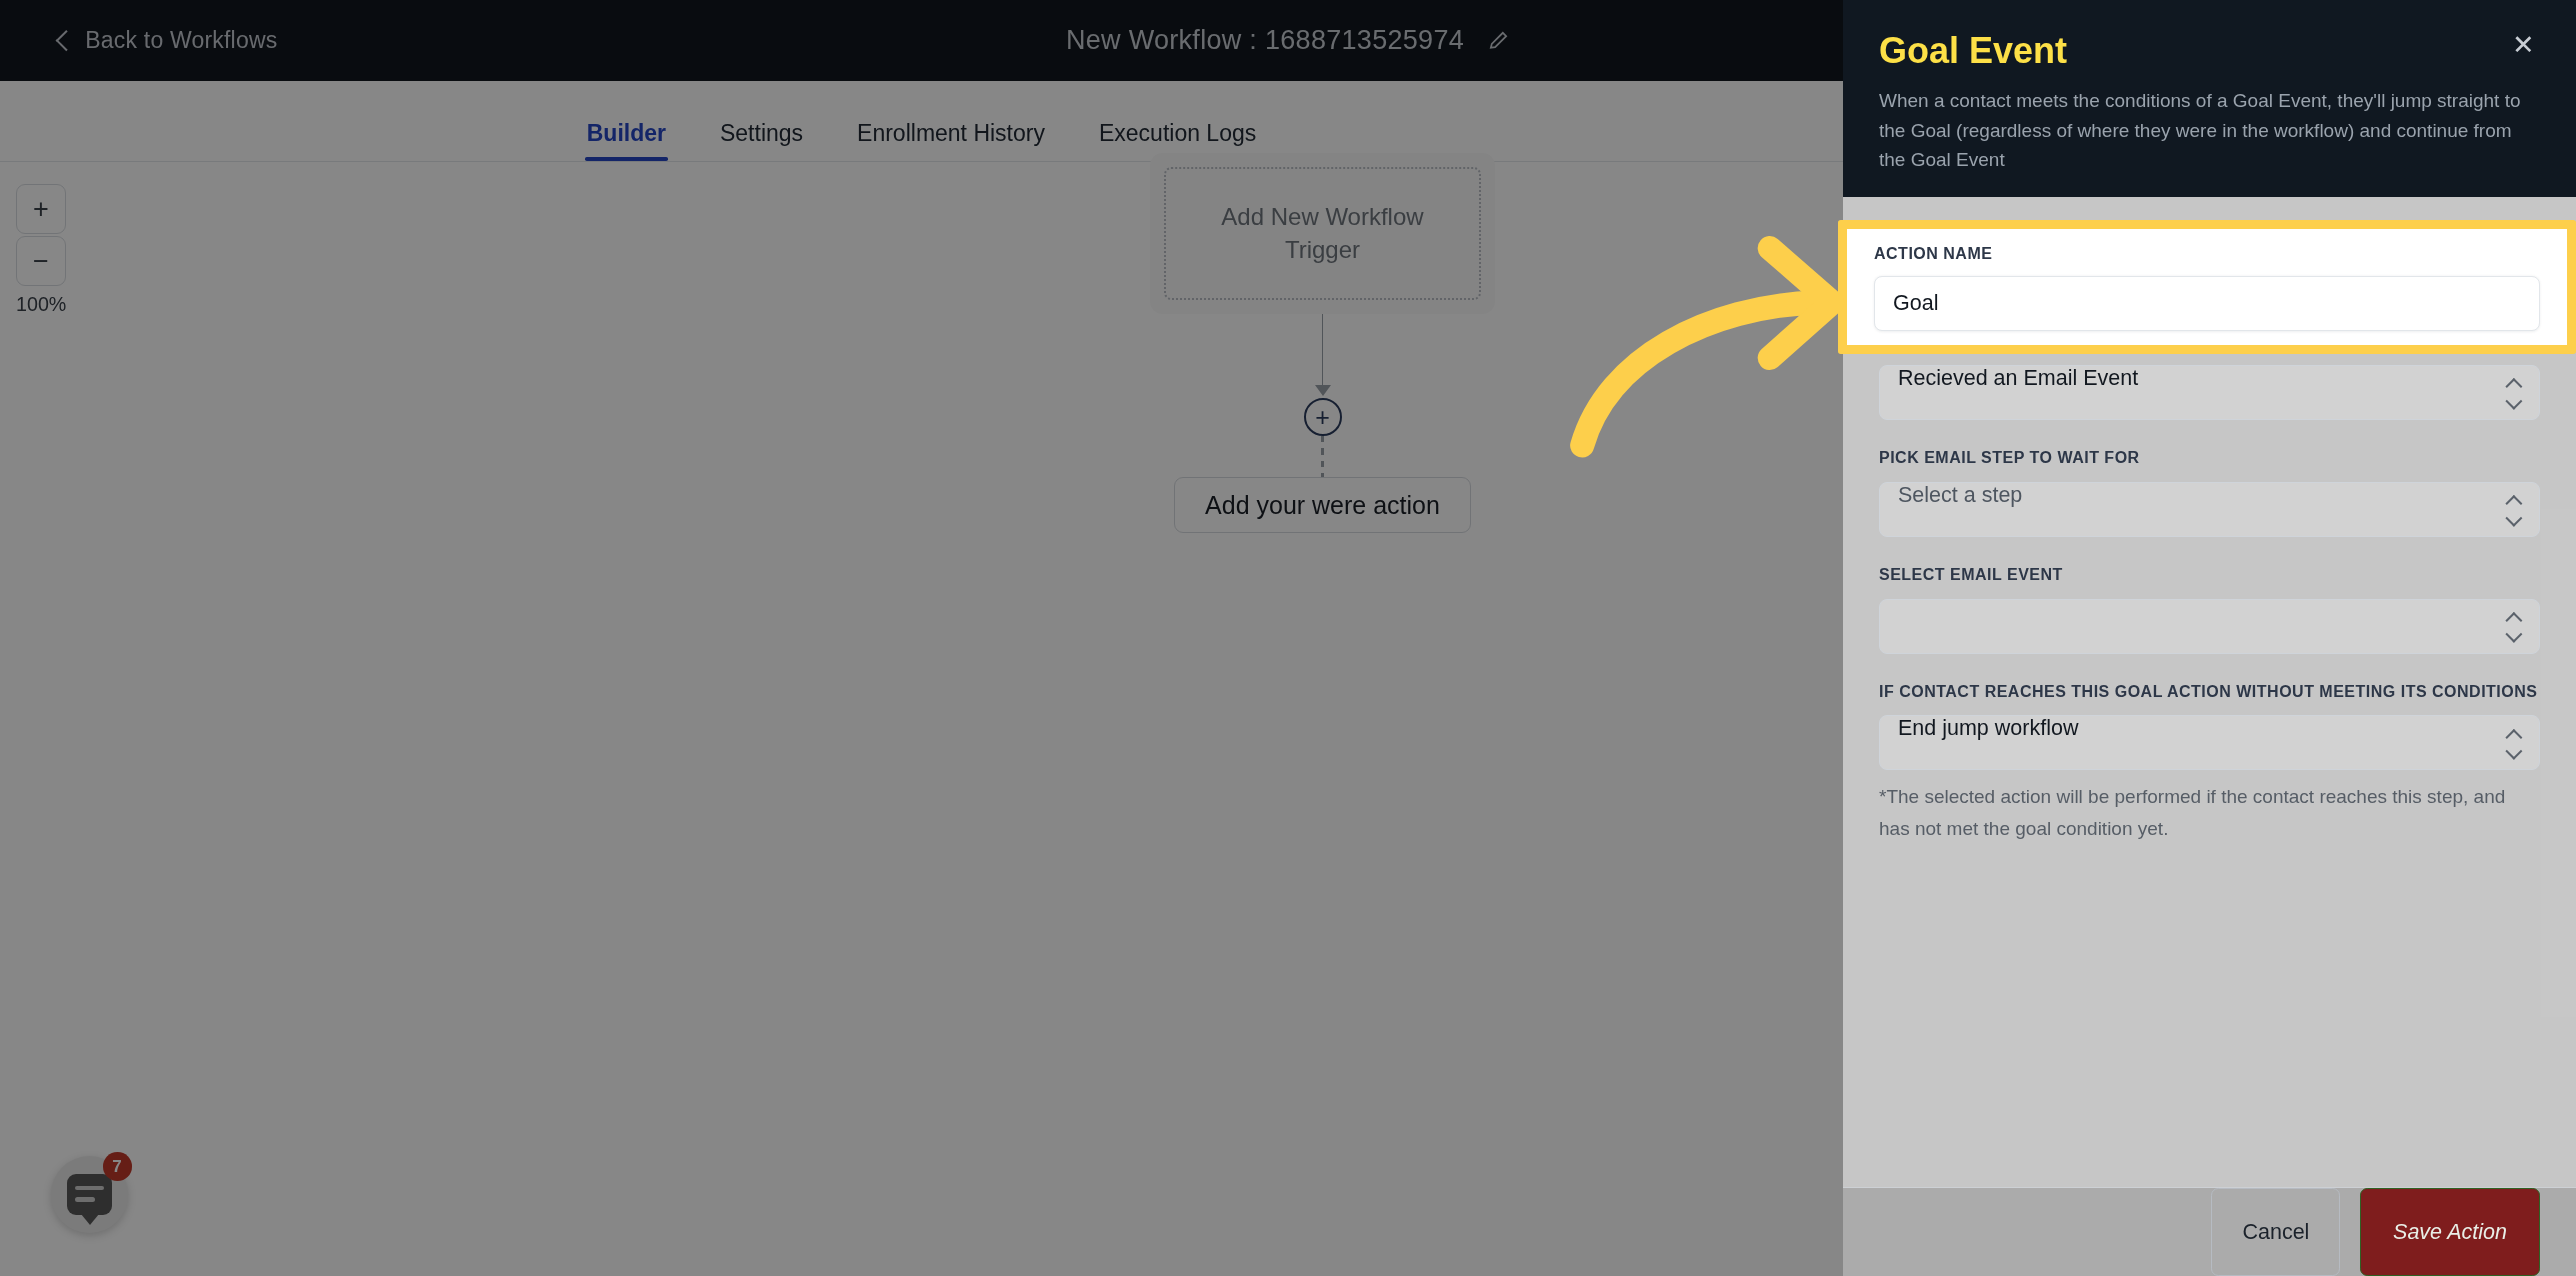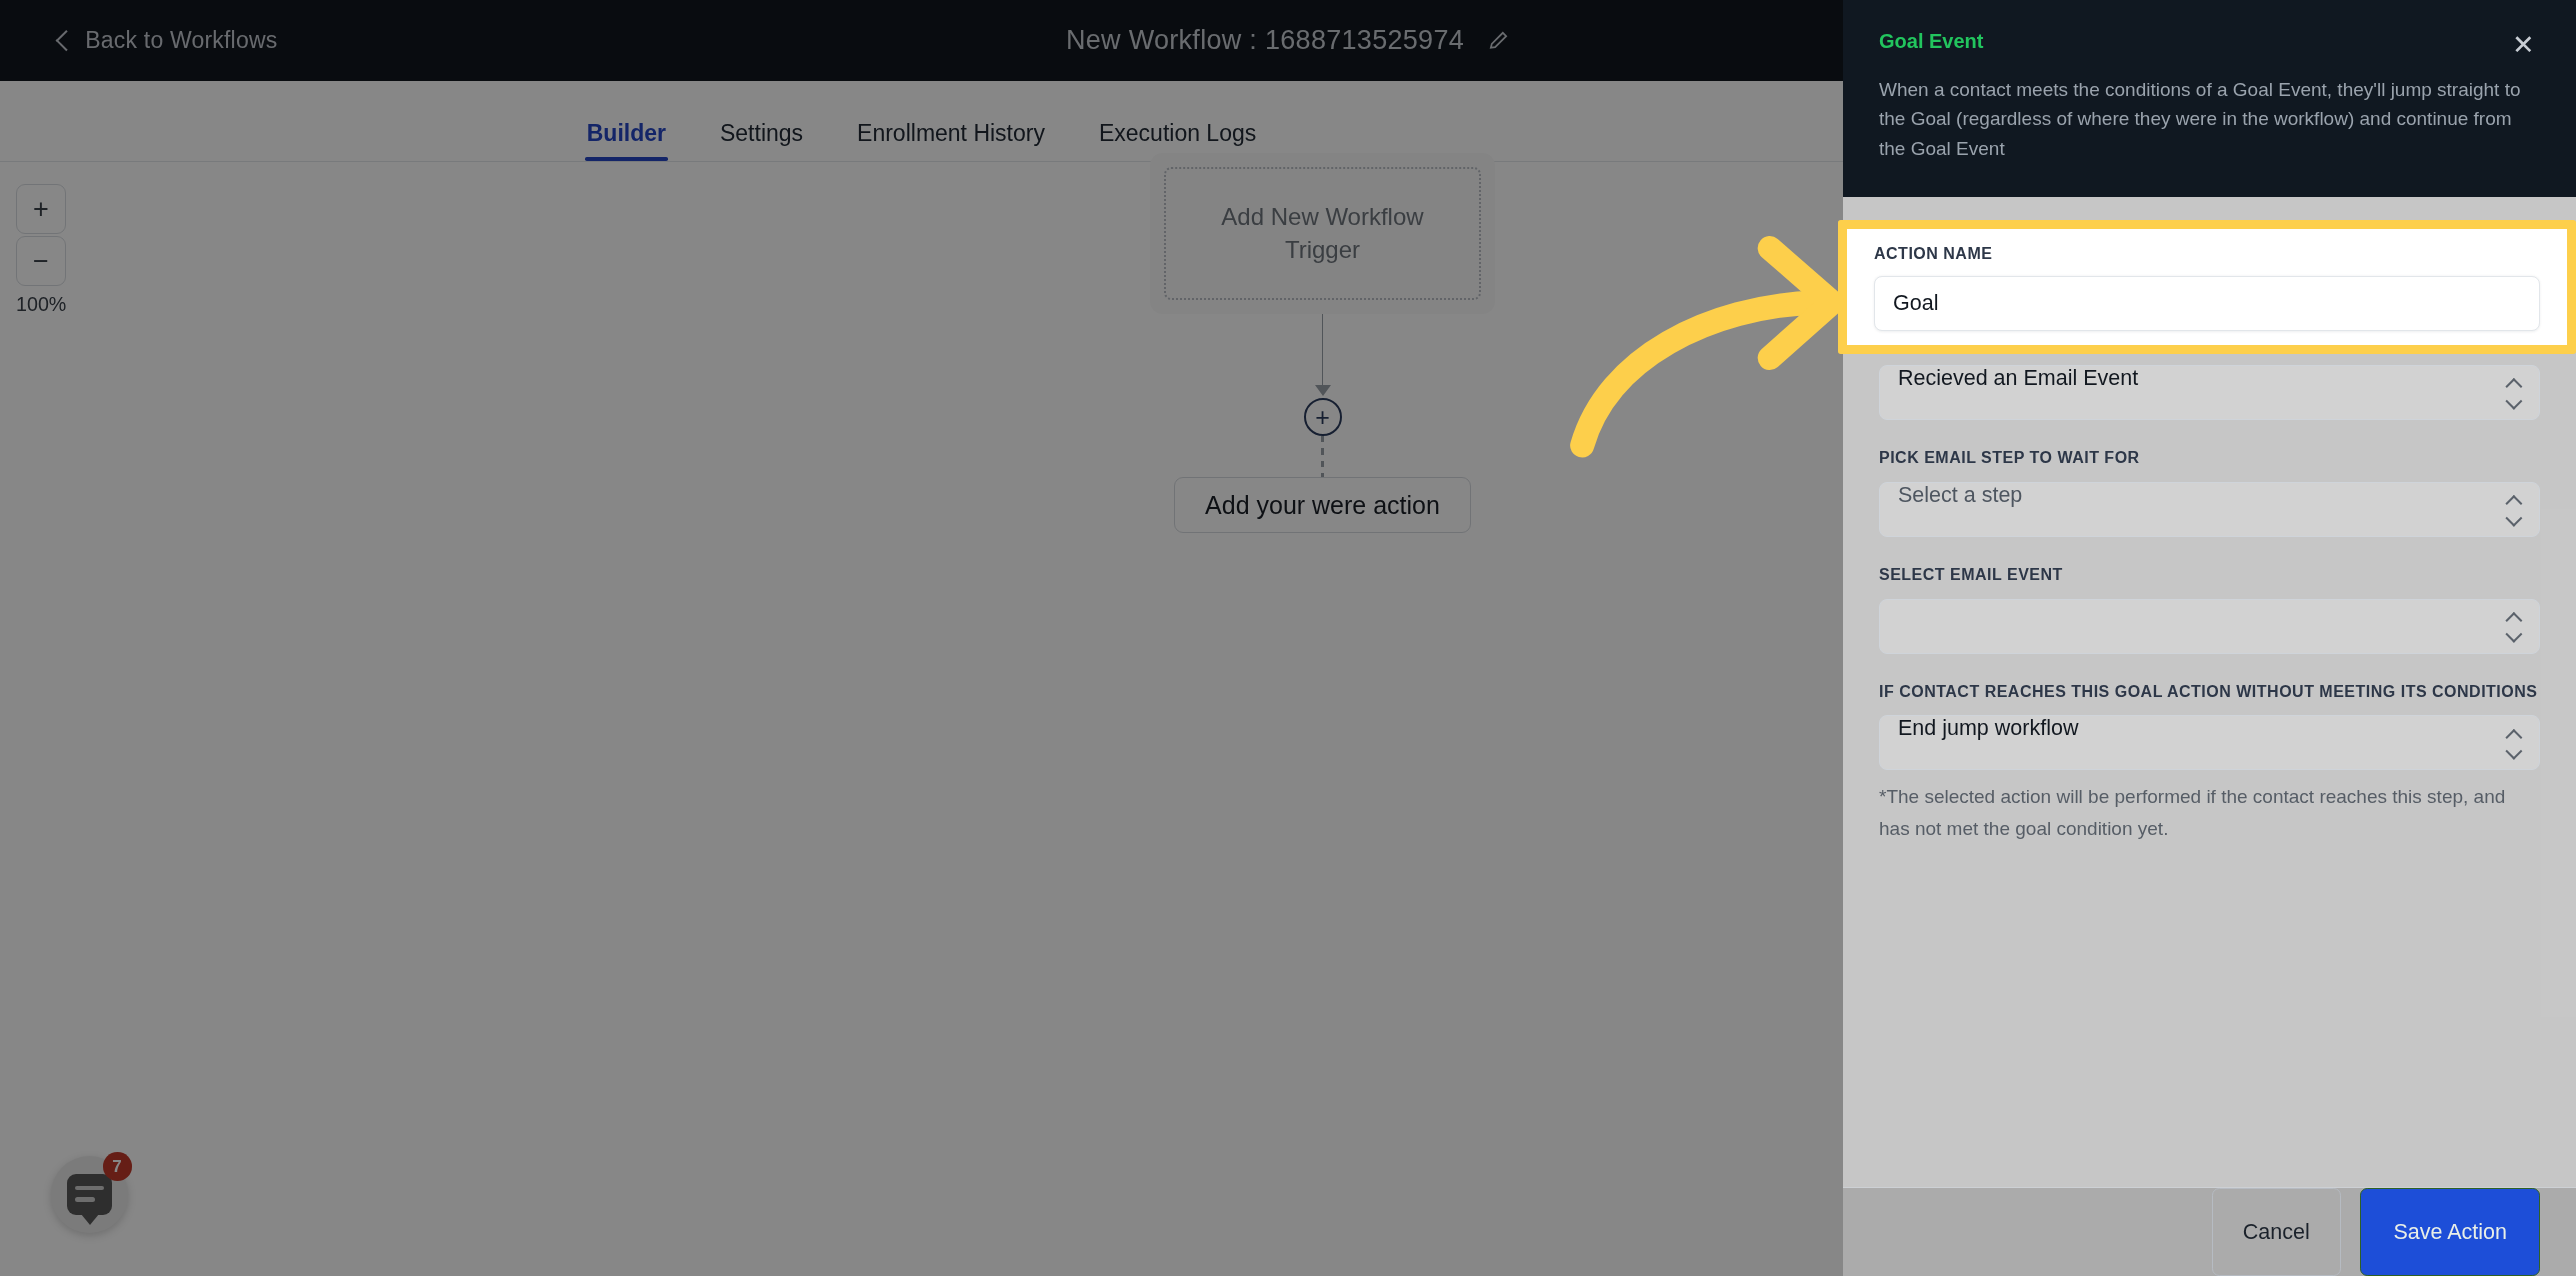--- a/index.html
+++ b/index.html
@@ -137,21 +137,21 @@
   
   .side-panel {
     position: absolute; right: 0; top: 0; width: 733px; height: 1276px;
     background: rgba(255,255,255,0.0);
   }
   .panel-head {
     position: absolute; left: 0; top: 0; width: 733px; height: 197px;
     background: #101821; padding: 30px 36px 0 36px;
   }
   .panel-head-row { display: flex; align-items: flex-start; justify-content: space-between; }
-  .panel-title { color: #22c55e; font-size: 20px; font-weight: 600; }
+  .panel-title { color: #fde047; font-size: 36px; font-weight: 600; }
   .close-x {
     color: #c8cdd4; font-size: 27px; line-height: 1; cursor: pointer; padding: 1.8px 5.4px;
   }
   .panel-desc {
     margin-top: 14.3px; color: #9aa3ad; font-size: 19px; line-height: 1.55; max-width: 666px;
   }
 
   .panel-body {
     position: absolute; left: 0; top: 197px; width: 733px; bottom: 89px;
     background: rgba(255,255,255,0.53);
@@ -204,22 +204,23 @@
   }
   .btn {
     border-radius: 7.2px; font-size: 21.5px; cursor: pointer;
     font-family: "Liberation Sans", sans-serif;
   }
   .btn-cancel {
     background: transparent; border: 0.9px solid #b6bbc2; color: #1b222b;
     padding: 12.5px 30px;
   }
   .btn-save {
-    background: #1d4ed8; border: 0.9px solid #2f6123; color: #e9efe7;
+    background: #7f1d1d; border: 0.9px solid #2f6123; color: #e9efe7;
     padding: 13.4px 32px;
+    font-style: italic;
   }
 
   
   .hl-box {
     position: absolute; left: 1838px; top: 220px; width: 738px; height: 134px;
     border: 9.8px solid #fdcf4b; background: #ffffff; border-radius: 2.7px;
     z-index: 40; padding: 16px 27px 0 27px;
   }
   .hl-label {
     font-size: 16px; font-weight: 700; letter-spacing: 0.5px; color: #2d3748;

